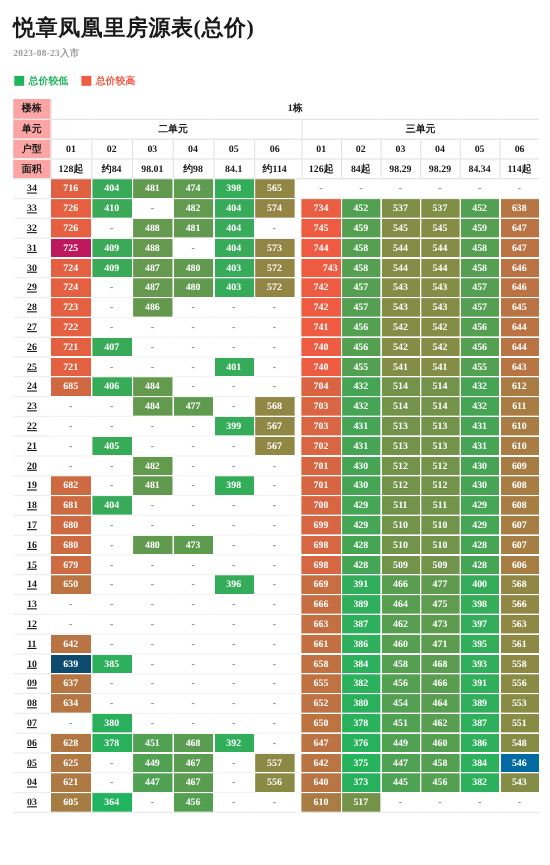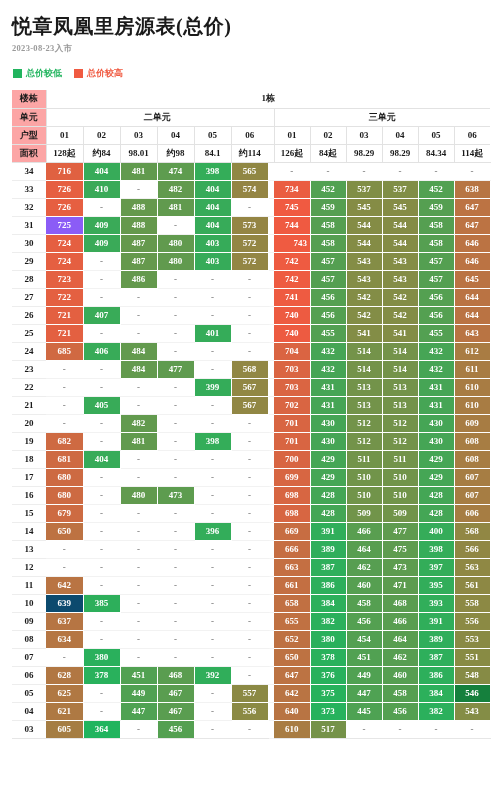--- a/index.html
+++ b/index.html
@@ -32,21 +32,21 @@
     font-family:"Liberation Serif","DejaVu Serif",serif;}
   th,td{
     font-size:9px;font-weight:bold;text-align:center;
     height:18px;padding:0;border:0;
     box-sizing:border-box;
     overflow:hidden;white-space:nowrap;
   }
   .hdr-cell{border-bottom:1px solid #e2e2e2;color:#1a1a1a;background:#fff;}
   .hdr-lbl{border-bottom:1px solid #e2e2e2;color:#1a1a1a;background:#fca5a5;}
   .row-lbl{border-bottom:1px solid #ededed;color:#1a1a1a;background:#fff;
-    font-size:9px;}
+    font-size:9px;text-decoration:underline;}
   .dcell{color:#ffffff;border-bottom:1px solid #ffffff;
     border-right:1px solid #ffffff;}
   .dcell.empty{background:#ffffff!important;color:#777;border-bottom:1px solid #f2f2f2;}
   .gap{width:6px;background:#fff;border:0;border-bottom:1px solid #f4f4f4;}
   .hdr-gap{width:6px;background:#fff;border:0;border-bottom:1px solid #e2e2e2;}
   .spanned{border-bottom:1px solid #e2e2e2;color:#1a1a1a;background:#fff;}
   .lbl-col{width:34px;}
   .vline{border-left:1px solid #e2e2e2;}
   tbody tr:last-child .row-lbl,
   tbody tr:last-child .dcell{border-bottom:1px solid #e6e6e6;}
@@ -175,21 +175,21 @@
           <td class="gap"></td>
           <td class="dcell" style="background: rgb(240, 90, 65);">745</td>
           <td class="dcell" style="background: rgb(85, 159, 81);">459</td>
           <td class="dcell" style="background: rgb(133, 140, 69);">545</td>
           <td class="dcell" style="background: rgb(133, 140, 69);">545</td>
           <td class="dcell" style="background: rgb(85, 159, 81);">459</td>
           <td class="dcell" style="background: rgb(188, 115, 67);">647</td>
         </tr>
         <tr>
           <td class="row-lbl lbl-col">31</td>
-          <td class="dcell" style="background: #8b5cf6;">725</td>
+          <td class="dcell" style="background: #be185d;">725</td>
           <td class="dcell" style="background: rgb(58, 170, 88);">409</td>
           <td class="dcell" style="background: rgb(101, 153, 77);">488</td>
           <td class="dcell empty">-</td>
           <td class="dcell" style="background: rgb(55, 171, 89);">404</td>
           <td class="dcell" style="background: rgb(148, 133, 68);">573</td>
           <td class="gap"></td>
           <td class="dcell" style="background: rgb(239, 90, 65);">744</td>
           <td class="dcell" style="background: rgb(85, 159, 81);">458</td>
           <td class="dcell" style="background: rgb(132, 140, 69);">544</td>
           <td class="dcell" style="background: rgb(132, 140, 69);">544</td>
@@ -603,21 +603,21 @@
           <td class="dcell" style="background: rgb(80, 161, 82);">449</td>
           <td class="dcell" style="background: rgb(90, 157, 80);">467</td>
           <td class="dcell empty">-</td>
           <td class="dcell" style="background: rgb(139, 137, 68);">557</td>
           <td class="gap"></td>
           <td class="dcell" style="background: rgb(185, 116, 67);">642</td>
           <td class="dcell" style="background: rgb(39, 178, 92);">375</td>
           <td class="dcell" style="background: rgb(79, 162, 83);">447</td>
           <td class="dcell" style="background: rgb(85, 159, 81);">458</td>
           <td class="dcell" style="background: rgb(44, 176, 91);">384</td>
-          <td class="dcell" style="background: #15803d; text-align: center;">546</td>
+          <td class="dcell" style="background: #0369a1; text-align: center;">546</td>
         </tr>
         <tr>
           <td class="row-lbl lbl-col">04</td>
           <td class="dcell" style="background: rgb(174, 121, 67);">621</td>
           <td class="dcell empty">-</td>
           <td class="dcell" style="background: rgb(79, 162, 83);">447</td>
           <td class="dcell" style="background: rgb(90, 157, 80);">467</td>
           <td class="dcell empty">-</td>
           <td class="dcell" style="background: rgb(139, 138, 68);">556</td>
           <td class="gap"></td>

